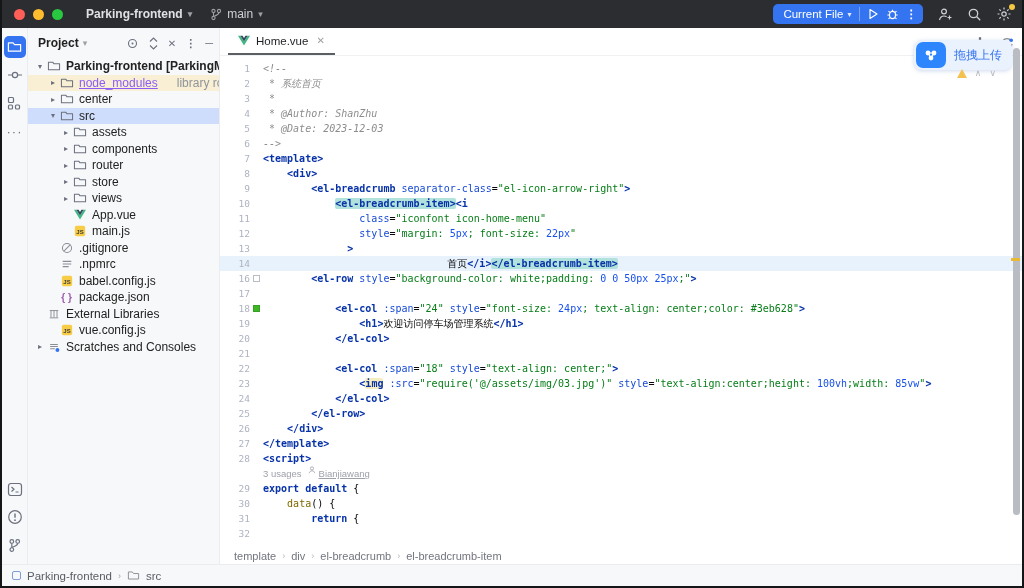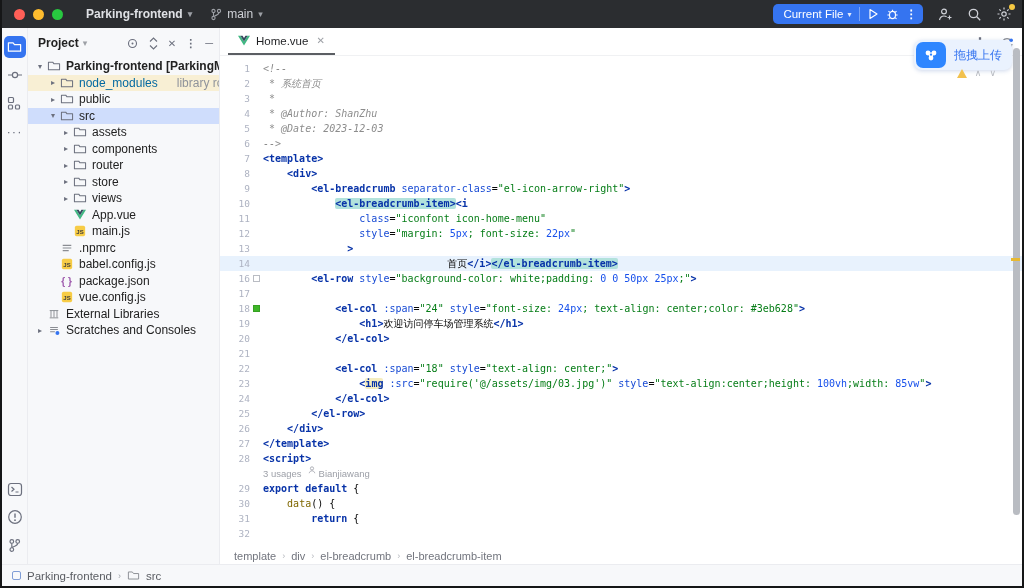--- a/index.html
+++ b/index.html
@@ -44,21 +44,21 @@
   .ppanel-head .chev { color:#9da0a6; font-size:9px; margin-left:4px; }
   .ppanel-head .head-icons { margin-left:auto; display:flex; gap:9px; color:#6c707e; font-size:11px; align-items:center; }
   .tree { flex:1; overflow:hidden; font-size:12px; color:#222; }
   .tree-row { height:16.5px; display:flex; align-items:center; white-space:nowrap; overflow:hidden; }
   .tree-row .tchev { width:12px; text-align:center; color:#6c707e; font-size:8px; flex:0 0 auto; }
   .tree-row .ticon { width:15px; margin-right:5px; display:flex; align-items:center; justify-content:center; flex:0 0 auto; }
   .tree-row.selected { background:#cfddfc; }
   .tree-row.library  { background:#f8efd4; }
   .tree-row.bold .tlabel { font-weight:700; }
   .tree-row .tsub { color:#8f939b; margin-left:19px; }
-  .tree-row.library .tlabel { color:#0369a1; }
+  .tree-row.library .tlabel { color:#8b5cf6;text-decoration:underline; }
 
   
   .editor { flex:1; display:flex; flex-direction:column; min-width:0; background:#fff; position:relative; }
   .tabbar { height:28px; display:flex; align-items:flex-end; border-bottom:1px solid #f0f1f3; flex:0 0 auto; padding-left:8px; position:relative;}
   .tab { height:27px; display:flex; align-items:center; gap:6px; padding:0 10px; font-size:11.5px;
          color:#1f2023; border-bottom:2px solid #5b5e63; }
   .tab .close { color:#9da0a6; font-size:10px; margin-left:2px; }
   .tabbar-right { position:absolute; right:8px; top:6px; display:flex; gap:12px; align-items:center; color:#6c707e; }
 
   .code-wrap { flex:1; overflow:hidden; font-family:"DejaVu Sans Mono", monospace; font-size:10px;
@@ -77,21 +77,21 @@
   .tk-s { color:#067d17; }
   .tk-n { color:#1750eb; }
   .tk-p { color:#080808; }
   .tk-k { color:#0833a8; font-weight:700; }
   .tk-f { color:#7f6700; }
   .tk-th { color:#0833a8; font-weight:600; background:#b2e2dc; border-radius:2px; }
   .tk-tw { color:#0833a8; font-weight:600; background:#f5edc0; border-radius:2px; }
   .inlay-row { height:15px; display:flex; align-items:center; }
   .inlay-row .gut-num,.inlay-row .gut-mark{ } 
   .inlay { color:#9da0a8; font-family:"Liberation Sans",sans-serif; font-size:9.5px; display:flex; align-items:center; gap:6px;}
-  .inlay .who { display:flex; align-items:flex-start; gap:3px; }
+  .inlay .who { display:flex; align-items:flex-start; gap:3px;text-decoration:underline; }
 
   
   .vscroll { position:absolute; right:2px; top:20px; width:7px; bottom:8px; }
   .vthumb { position:absolute; top:0; left:0; width:7px; height:92%; background:#b9bcc2; border-radius:4px; }
   .stripe-mark { position:absolute; right:0; width:9px; height:3px; background:#e8b931; }
 
   
   .upload-float { position:absolute; top:12px; right:10px; display:flex; align-items:center; gap:8px;
                   background:#eaf2fe; border-radius:8px; padding:2px 10px 2px 2px;
                   box-shadow:0 1px 4px rgba(60,100,180,.25); }
@@ -280,21 +280,21 @@
           </div>
           <div class="tree-row" style="padding-left: 19px;">
             <span class="tchev">▸</span>
             <span class="ticon">
               <span>
                 <svg width="14" height="12" viewBox="0 0 16 14">
                   <path d="M1.5 2.5h5l1.5 2h6.5v7h-13z" fill="none" stroke="#6c707e" stroke-width="1.2" stroke-linejoin="round"></path>
                 </svg>
               </span>
             </span>
-            <span class="tlabel">public</span>
+            <span class="tlabel">center</span>
           </div>
           <div class="tree-row selected" style="padding-left: 19px;">
             <span class="tchev">▾</span>
             <span class="ticon">
               <span>
                 <svg width="14" height="12" viewBox="0 0 16 14">
                   <path d="M1.5 2.5h5l1.5 2h6.5v7h-13z" fill="none" stroke="#6c707e" stroke-width="1.2" stroke-linejoin="round"></path>
                 </svg>
               </span>
             </span>
@@ -377,20 +377,32 @@
                 </svg>
               </span>
             </span>
             <span class="tlabel">main.js</span>
           </div>
           <div class="tree-row" style="padding-left: 19px;">
             <span class="tchev"></span>
             <span class="ticon">
               <span>
                 <svg width="12" height="12" viewBox="0 0 14 14">
+                  <circle cx="7" cy="7" r="5.3" fill="none" stroke="#8a8d93" stroke-width="1.2"></circle>
+                  <path d="M3.3 10.7l7.4-7.4" stroke="#8a8d93" stroke-width="1.2"></path>
+                </svg>
+              </span>
+            </span>
+            <span class="tlabel">.gitignore</span>
+          </div>
+          <div class="tree-row" style="padding-left: 19px;">
+            <span class="tchev"></span>
+            <span class="ticon">
+              <span>
+                <svg width="12" height="12" viewBox="0 0 14 14">
                   <path d="M2 4h10M2 7h10M2 10h7" stroke="#8a8d93" stroke-width="1.3"></path>
                 </svg>
               </span>
             </span>
             <span class="tlabel">.npmrc</span>
           </div>
           <div class="tree-row" style="padding-left: 19px;">
             <span class="tchev"></span>
             <span class="ticon">
               <span>
@@ -402,42 +414,42 @@
             </span>
             <span class="tlabel">babel.config.js</span>
           </div>
           <div class="tree-row" style="padding-left: 19px;">
             <span class="tchev"></span>
             <span class="ticon">
               <span><span style="color:#9e5bad;font-weight:700;font-size:10px;">{ }</span></span>
             </span>
             <span class="tlabel">package.json</span>
           </div>
+          <div class="tree-row" style="padding-left: 6px;">
+            <span class="tchev"></span>
+            <span class="ticon">
+              <span>
+                <svg width="12" height="12" viewBox="0 0 14 14">
+                  <path d="M2 3h10M3.5 3v8M7 3v8M10.5 3v8M2 11.5h10" stroke="#8a8d93" stroke-width="1.1"></path>
+                </svg>
+              </span>
+            </span>
+            <span class="tlabel">External Libraries</span>
+          </div>
           <div class="tree-row" style="padding-left: 19px;">
             <span class="tchev"></span>
             <span class="ticon">
               <span>
                 <svg width="12" height="12" viewBox="0 0 14 14">
                   <rect x="1" y="1" width="12" height="12" rx="2" fill="#f7cc46"></rect>
                   <text x="7" y="10" font-size="7" font-family="Liberation Sans" font-weight="bold" fill="#3b3b3b" text-anchor="middle">JS</text>
                 </svg>
               </span>
             </span>
             <span class="tlabel">vue.config.js</span>
-          </div>
-          <div class="tree-row" style="padding-left: 6px;">
-            <span class="tchev"></span>
-            <span class="ticon">
-              <span>
-                <svg width="12" height="12" viewBox="0 0 14 14">
-                  <path d="M2 3h10M3.5 3v8M7 3v8M10.5 3v8M2 11.5h10" stroke="#8a8d93" stroke-width="1.1"></path>
-                </svg>
-              </span>
-            </span>
-            <span class="tlabel">External Libraries</span>
           </div>
           <div class="tree-row" style="padding-left: 6px;">
             <span class="tchev">▸</span>
             <span class="ticon">
               <span>
                 <svg width="12" height="12" viewBox="0 0 14 14">
                   <path d="M2.5 4h9M2.5 6.5h9M2.5 9h5.5" stroke="#8a8d93" stroke-width="1.2"></path>
                   <circle cx="11" cy="10.5" r="2.3" fill="#3574f0"></circle>
                 </svg>
               </span>

